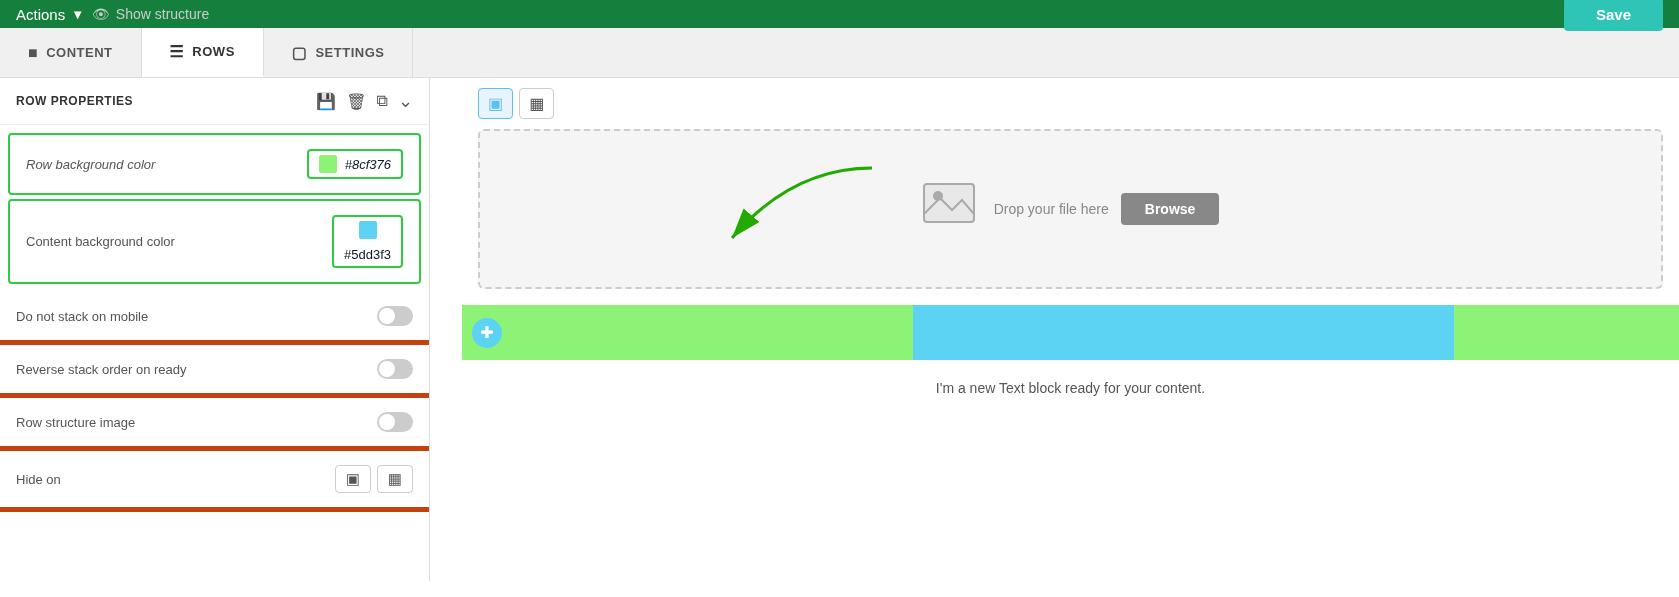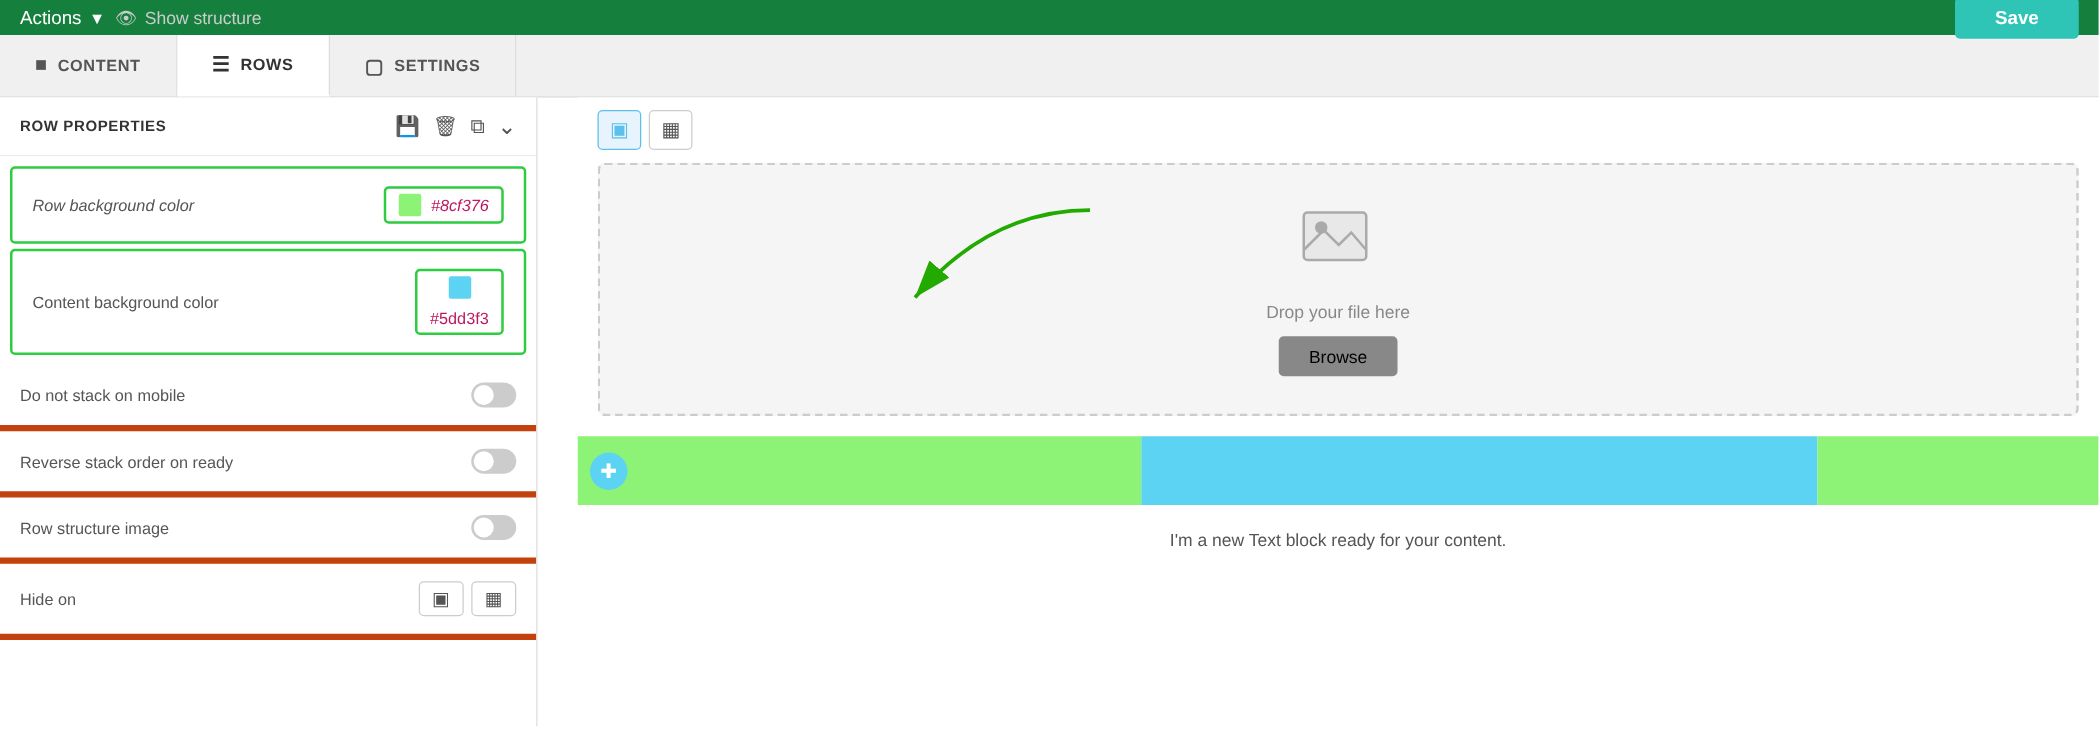--- a/index.html
+++ b/index.html
@@ -60,21 +60,21 @@
       display: flex; align-items: center; justify-content: space-between;
       padding: 14px 16px; border-bottom: 5px solid #c2410c;
     }
     .property-label { font-size: 13px; color: #555; }
 
     .color-field {
       display: flex; align-items: center; gap: 8px;
       border: 2px solid #2ecc40; border-radius: 4px; padding: 4px 10px;
     }
     .color-swatch { width: 18px; height: 18px; border-radius: 2px; }
-    .color-value { font-size: 13px; color: #be185d; }
+    .color-value { font-size: 13px; color: #0f172a; }
 
     
     .toggle {
       width: 36px; height: 20px; background: #ccc; border-radius: 10px;
       position: relative; cursor: pointer;
     }
     .toggle::after {
       content: ''; position: absolute; top: 2px; left: 2px;
       width: 16px; height: 16px; background: #fff; border-radius: 50%;
       transition: left 0.2s;
@@ -98,29 +98,29 @@
     .device-btn {
       border: 1px solid #ccc; background: #fff; border-radius: 4px;
       padding: 5px 9px; cursor: pointer; font-size: 16px; color: #555;
     }
     .device-btn.active { background: #e8f4fd; border-color: #5bc0eb; color: #5bc0eb; }
 
     
     .drop-zone {
       margin: 0 16px 16px 16px;
       border: 2px dashed #ccc; border-radius: 6px;
-      background: #f5f5f5; display: flex; flex-direction: column;
+      background: #f5f5f5; display: flex; flex-direction: row;
       align-items: center; justify-content: center; padding: 30px;
       gap: 12px; min-height: 160px;
     }
     .drop-zone-icon { font-size: 48px; color: #aaa; }
     .drop-zone-text { color: #888; font-size: 14px; }
     .browse-btn {
-      background: #888; color: #000000; border: none; border-radius: 4px;
-      padding: 8px 24px; font-size: 14px; cursor: pointer; font-weight: 400;
+      background: #888; color: #ffffff; border: none; border-radius: 4px;
+      padding: 8px 24px; font-size: 14px; cursor: pointer; font-weight: 700;
     }
 
     
     .canvas-area {
       position: relative;
     }
 
     
     .color-row-preview {
       display: flex; height: 55px; cursor: pointer; position: relative;

